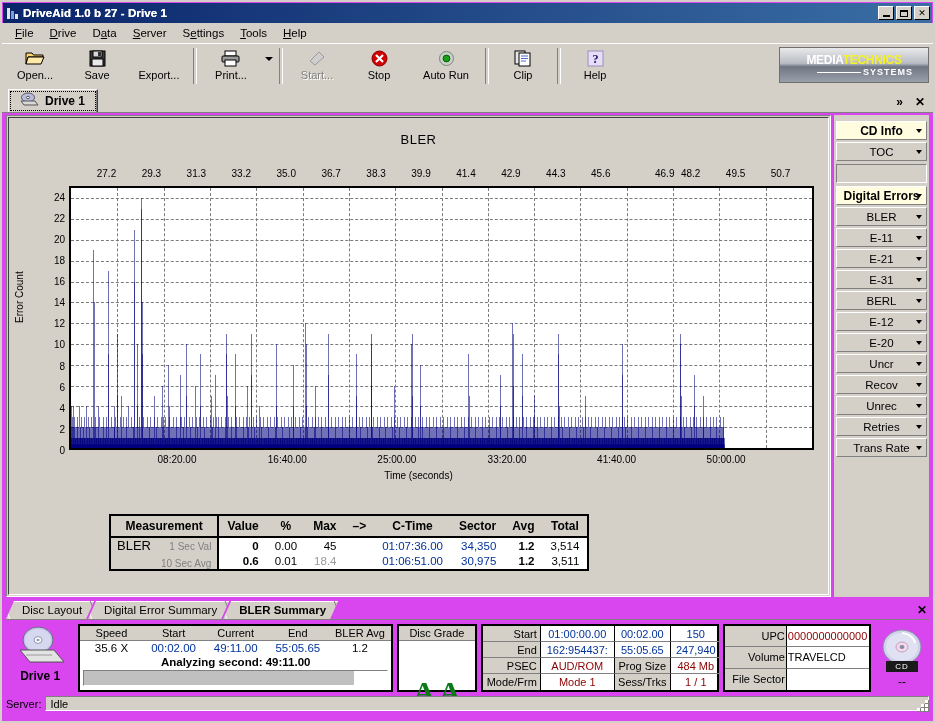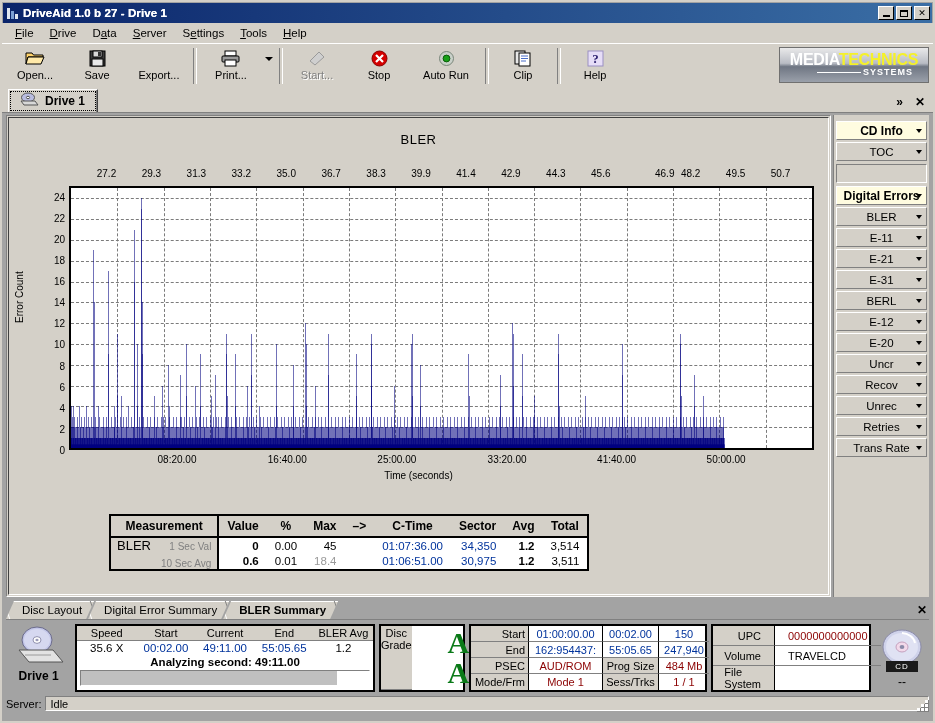--- a/index.html
+++ b/index.html
@@ -3,21 +3,21 @@
 <meta charset="utf-8">
 <style>
   html,body{margin:0;padding:0;}
   body{
     width:935px;height:723px;overflow:hidden;
     font-family:"Liberation Sans",sans-serif;
     font-size:11px;color:#000;
     background:#d4d0c8;
   }
   .app{position:relative;width:935px;height:723px;box-sizing:border-box;
-       border:2px solid #d4d0c8;background:#a3a3a3;}
+       border:2px solid #d4d0c8;background:#d946ef;}
 
   
   .titlebar{height:20px;margin:1px 1px 0 1px;
     background:linear-gradient(to right,#0a246a,#3a6ea5);
     display:flex;align-items:center;padding:0 2px;}
   .titlebar .tb-icon{width:14px;height:14px;margin:0 3px 0 1px;position:relative;}
   .tb-icon .b1,.tb-icon .b2,.tb-icon .b3{position:absolute;bottom:1px;width:3px;background:#dfe6f0;}
   .tb-icon .b1{left:1px;height:11px;}
   .tb-icon .b2{left:5px;height:8px;background:#7b9fd4;}
   .tb-icon .b3{left:9px;height:5px;background:#dfe6f0;}
@@ -50,21 +50,21 @@
   .tbtn .lb{font-size:11px;margin-top:1px;white-space:nowrap;}
   .tbtn.disabled .lb{color:#808080;text-shadow:1px 1px 0 #fff;}
   .tsep{width:2px;margin:3px 3px;border-left:1px solid #808080;border-right:1px solid #fff;}
   .dropdn{width:14px;display:flex;align-items:center;justify-content:center;padding-bottom:14px;}
   .caret{width:0;height:0;border-left:4px solid transparent;border-right:4px solid transparent;border-top:4px solid #000;}
 
   .logo{position:absolute;right:4px;top:3px;width:150px;height:36px;
     background:linear-gradient(to bottom,#e9e9ea 0%,#b9bcc4 45%,#6f7683 55%,#9aa0aa 100%);
     border:1px solid #707070;box-sizing:border-box;
     display:flex;flex-direction:column;align-items:center;justify-content:center;}
-  .logo .l1{font-size:16px;font-weight:bold;letter-spacing:-0.3px;line-height:14px;}
+  .logo .l1{font-size:12px;font-weight:bold;letter-spacing:-0.3px;line-height:14px;}
   .logo .l1 .w{color:#fff;}
   .logo .l1 .y{color:#f5f12a;}
   .logo .l2{font-size:9px;font-weight:bold;color:#fff;letter-spacing:1px;
     line-height:10px;align-self:flex-end;margin-right:15px;position:relative;}
   .logo .l2:before{content:"";position:absolute;left:-46px;top:5px;width:44px;height:1px;background:#fff;}
 
   
   .drivetabs{height:26px;display:flex;align-items:flex-end;
     background:#d4d0c8;padding-left:6px;position:relative;}
   .dtab{height:24px;min-width:90px;display:flex;align-items:center;gap:6px;
@@ -158,38 +158,38 @@
   .speedgrid{display:grid;grid-template-columns:repeat(5,1fr);text-align:center;}
   .speedgrid .hd{background:#d4d0c8;font-size:11px;padding:1px 0;border-bottom:1px solid #808080;}
   .speedgrid .vl{font-size:11.5px;padding:1px 0;}
   .analyzing{text-align:center;font-weight:bold;font-size:11.5px;padding:1px 0;}
   .progwrap{margin:1px 3px 3px 3px;height:14px;border:1px solid;
     border-color:#808080 #fff #fff #808080;background:#fff;position:relative;}
   .progfill{position:absolute;left:0;top:0;bottom:0;background:#c0c0c0;}
   .progtext{position:absolute;inset:0;display:flex;align-items:center;justify-content:center;
     font-size:11px;font-weight:bold;color:#6b6b6b;}
 
-  .gradebox{width:86px;display:flex;flex-direction:row;gap:36px;}
+  .gradebox{width:86px;display:flex;flex-direction:column;gap:36px;}
   .gradebox .gh{background:#d4d0c8;text-align:center;font-size:11px;padding:1px 0;
     border-bottom:1px solid #808080;}
   .gradebox .gv{flex:1;display:flex;align-items:center;justify-content:center;gap:6px;
     color:#0a7a18;font-family:"Liberation Serif",serif;font-size:30px;font-weight:bold;line-height:1;}
 
   .discbox{width:238px;display:grid;grid-template-columns:58px 74px 56px 50px;
     grid-template-rows:repeat(4,1fr);font-size:11px;}
   .discbox div{display:flex;align-items:center;padding:0 3px;box-sizing:border-box;}
   .discbox .k{background:#d4d0c8;justify-content:flex-end;border-right:1px solid #000;}
   .discbox .v{justify-content:center;}
   .rowline{border-bottom:1px solid #808080;}
   .colline{border-right:1px solid #000;}
   .red{color:#8b0000;}
 
   .upcbox{width:160px;display:grid;grid-template-columns:62px 1fr;
     grid-template-rows:repeat(3,1fr);font-size:11px;}
-  .upcbox div{display:flex;align-items:center;padding:0 13px;box-sizing:border-box;}
+  .upcbox div{display:flex;align-items:center;padding:0 1px;box-sizing:border-box;}
   .upcbox .k{background:#d4d0c8;justify-content:flex-end;border-right:1px solid #000;}
 
   .cdbox{flex:1;display:flex;flex-direction:column;align-items:center;justify-content:center;}
   .cdbox .cdlabel{background:#1a1a1a;color:#fff;font-size:8px;padding:1px 9px;
     margin-top:-9px;letter-spacing:1px;}
   .cdbox .dashes{font-size:12px;margin-top:3px;color:#000;}
 
   
   .serverbar{height:17px;margin:3px 4px 0 4px;display:flex;align-items:center;gap:4px;position:relative;}
   .serverbar .sl{font-size:11px;}
@@ -627,21 +627,21 @@
       <div class="v red colline">Mode 1</div>
       <div class="k" style="justify-content:center">Sess/Trks</div>
       <div class="v red">1 / 1</div>
     </div>
 
     <div class="infobox upcbox">
       <div class="k rowline">UPC</div>
       <div class="red rowline">0000000000000</div>
       <div class="k rowline">Volume</div>
       <div class="rowline">TRAVELCD</div>
-      <div class="k">File System</div>
+      <div class="k">File Sector</div>
       <div></div>
     </div>
 
     <div class="cdbox">
       <svg width="54" height="42" viewBox="0 0 54 42">
         <ellipse cx="27" cy="19" rx="19" ry="17" fill="#cfd2ea" stroke="#8a8aa8"></ellipse>
         <ellipse cx="27" cy="19" rx="16" ry="14" fill="#e0e2f3"></ellipse>
         <ellipse cx="27" cy="19" rx="6" ry="5" fill="#f2d9ea" stroke="#c4a0bd"></ellipse>
         <ellipse cx="27" cy="19" rx="2.4" ry="2" fill="#8a8aa8"></ellipse>
         <path d="M27 5 A14 12 0 0 1 40 15" stroke="#fff" fill="none" stroke-width="2"></path>

